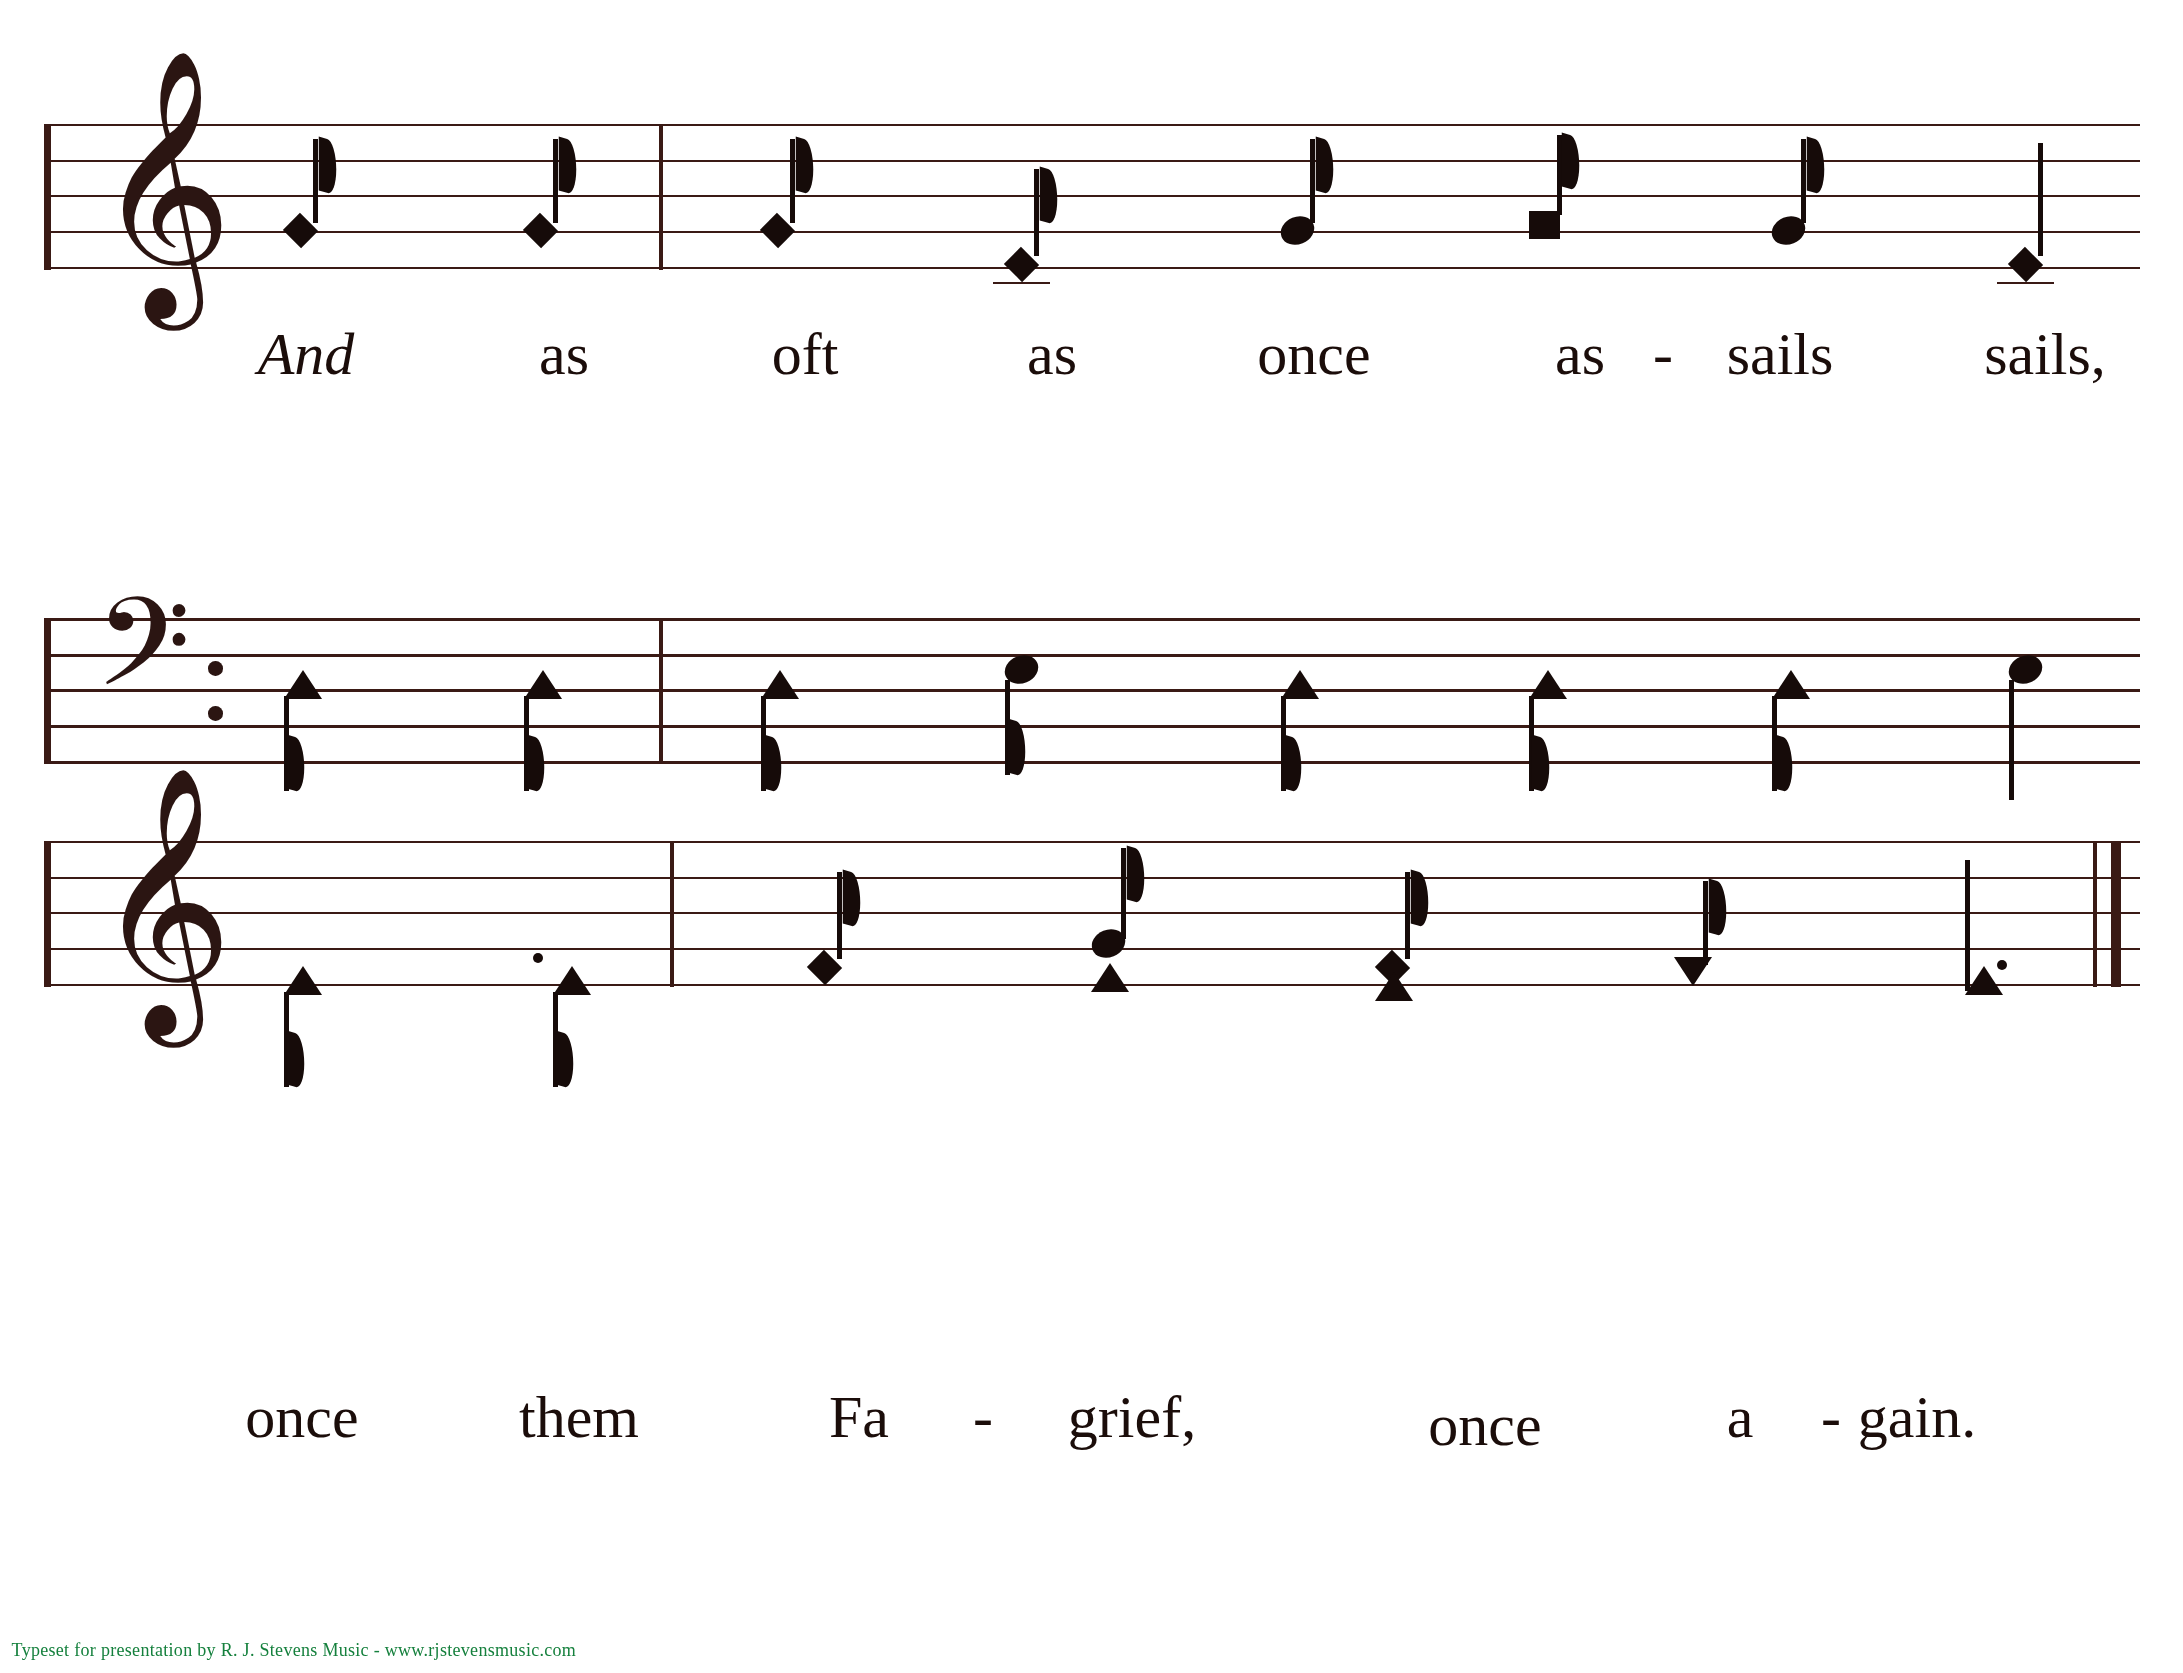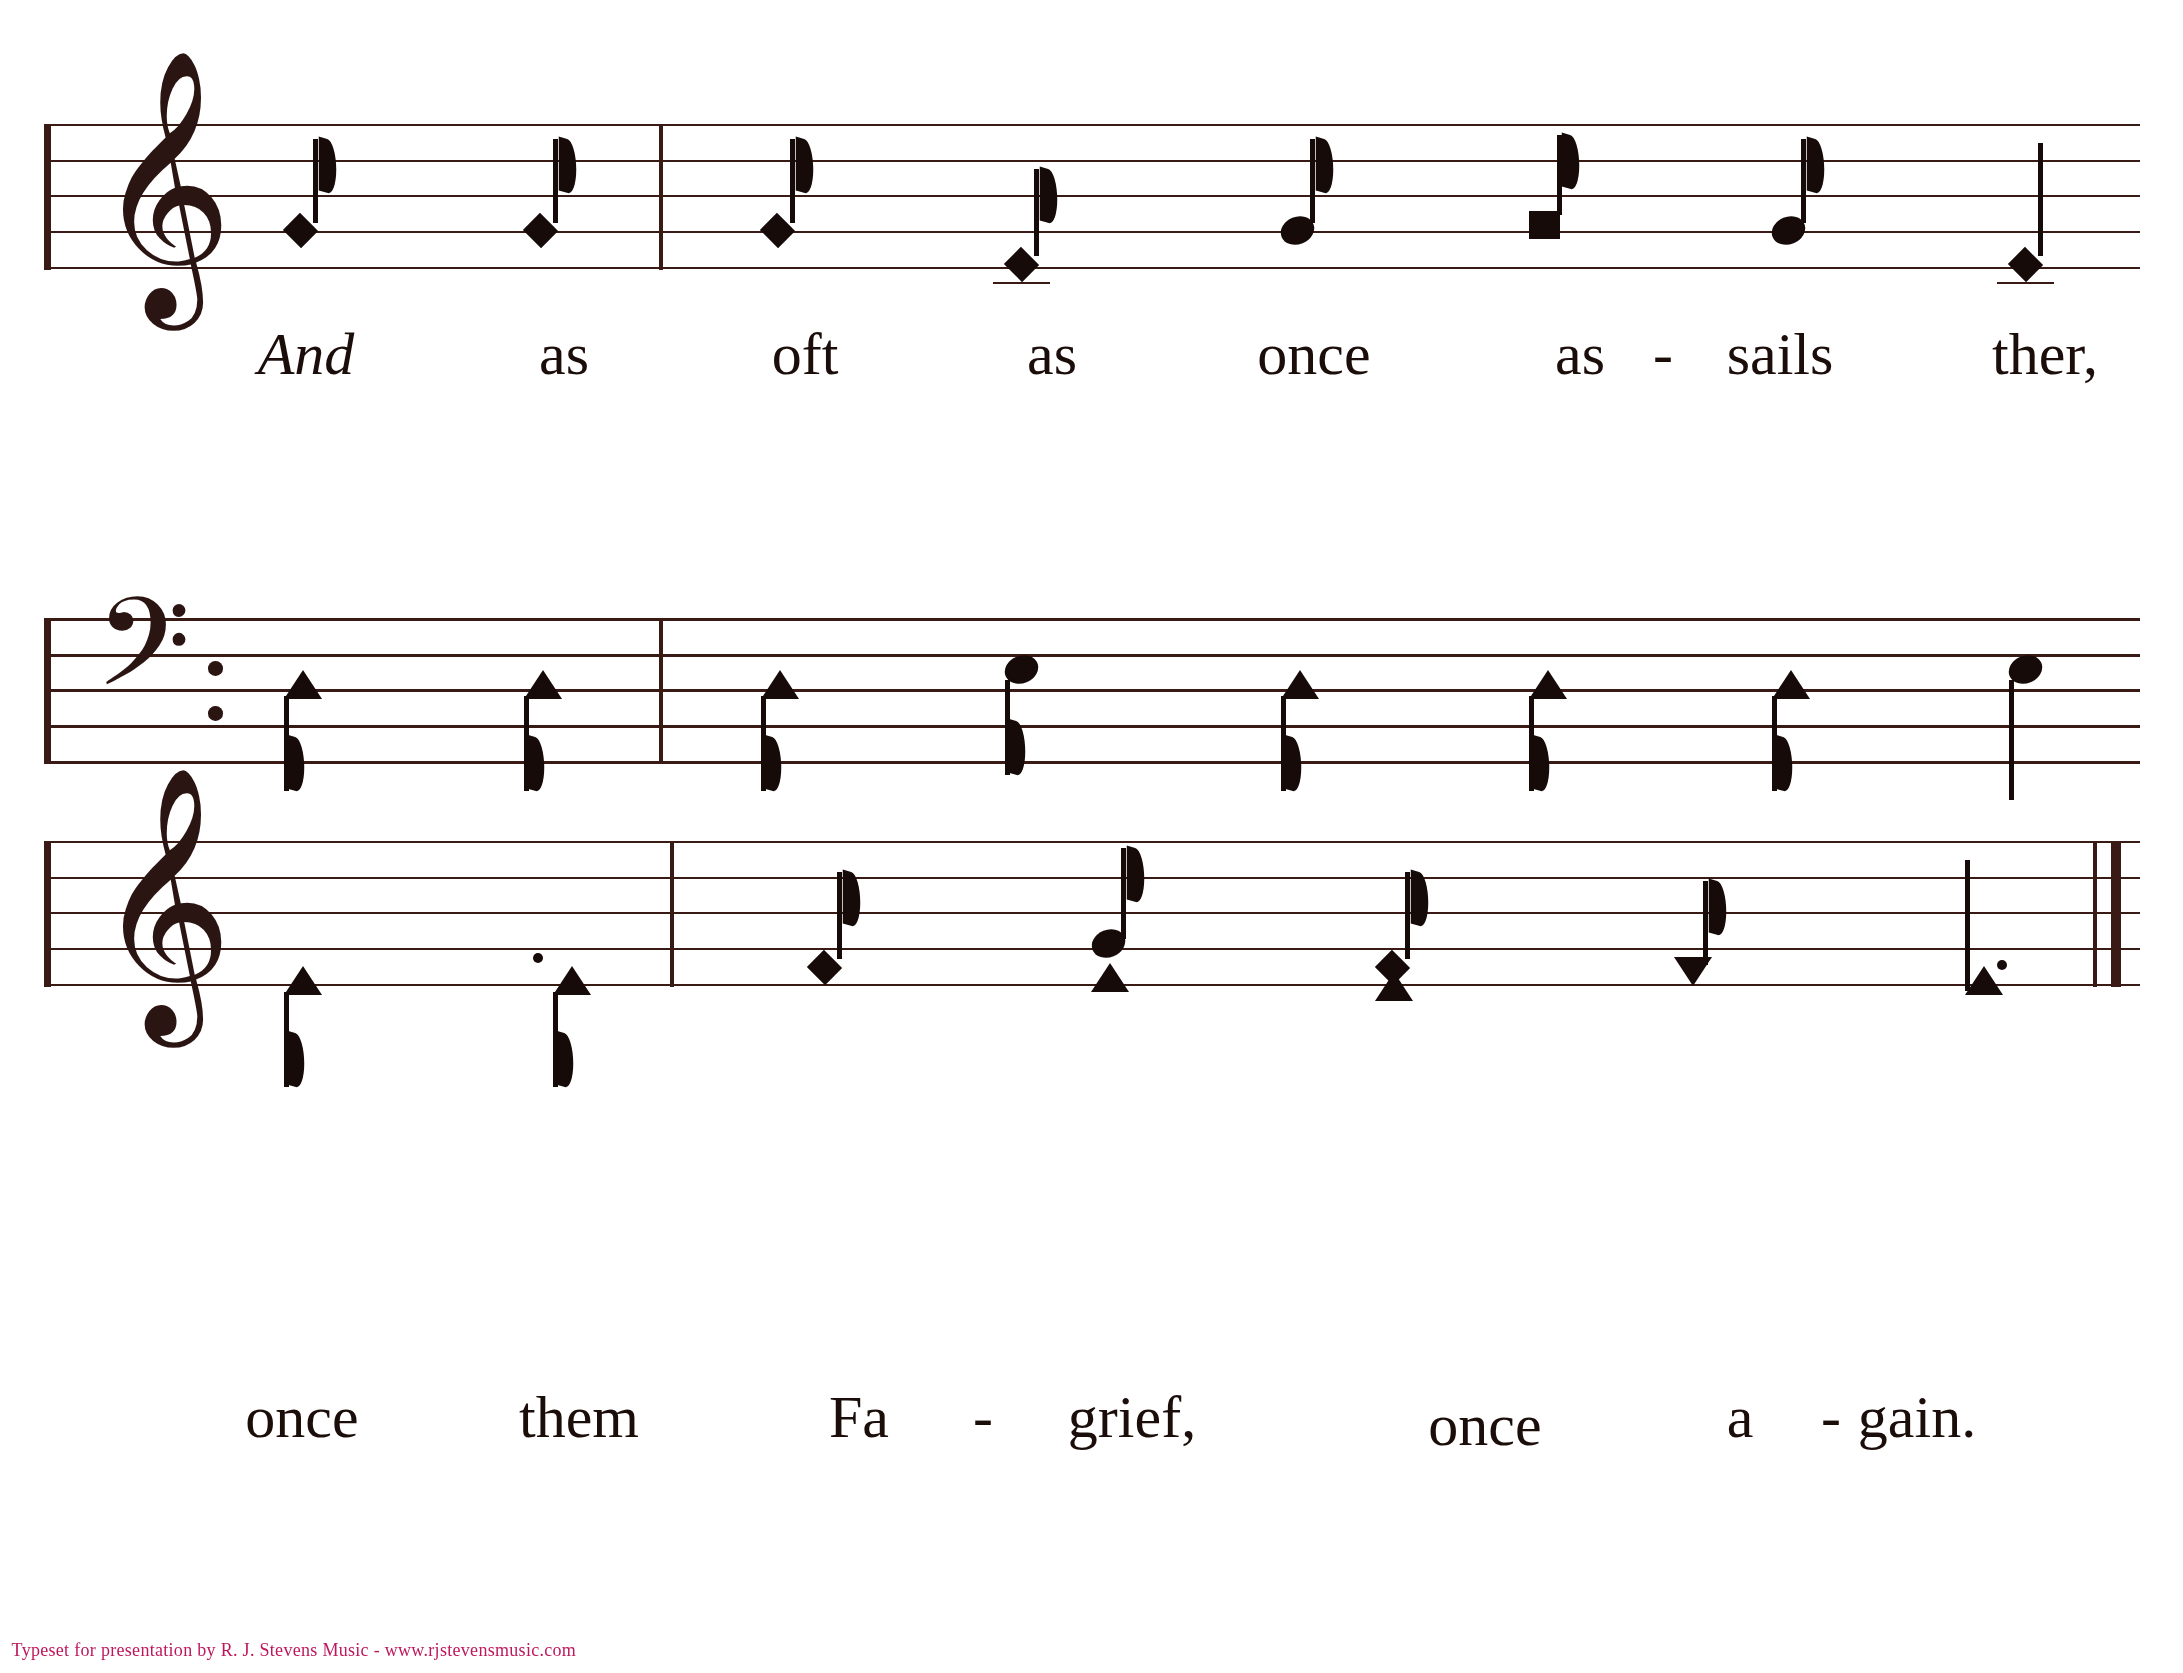--- a/index.html
+++ b/index.html
@@ -176,21 +176,21 @@
     transform: translateX(-50%);
   }
 
   
   .footer {
     position: absolute;
     left: 11.6px;
     bottom: 13px;
     font-family: "Liberation Serif", serif;
     font-size: 18px;
-    color: #be185d;
+    color: #15803d;
     letter-spacing: 0.3px;
   }
 </style>
 </head>
 <body>
 
 <div class="sheet">
 
   <div class="system" id="system-1">
 
@@ -258,21 +258,21 @@
 
     <div class="lyrics" style="top:211px;">
       <span class="lyric" style="left:262px;font-style:italic;">And</span>
       <span class="lyric" style="left:520px;">as</span>
       <span class="lyric" style="left:761px;">oft</span>
       <span class="lyric" style="left:1008px;">as</span>
       <span class="lyric" style="left:1270px;">once</span>
       <span class="lyric" style="left:1536px;">as</span>
       <span class="lyric" style="left:1619px;">-</span>
       <span class="lyric" style="left:1736px;">sails</span>
-      <span class="lyric" style="left:2001px;">ther,</span>
+      <span class="lyric" style="left:2001px;">sails,</span>
     </div>
 
     <div class="staff" style="top:509px;">
       <div class="line l0"></div>
       <div class="line l1"></div>
       <div class="line l2"></div>
       <div class="line l3"></div>
       <div class="line l4"></div>
 
       <div class="barline-start" style="left:0; top:0; height:146px;"></div>

